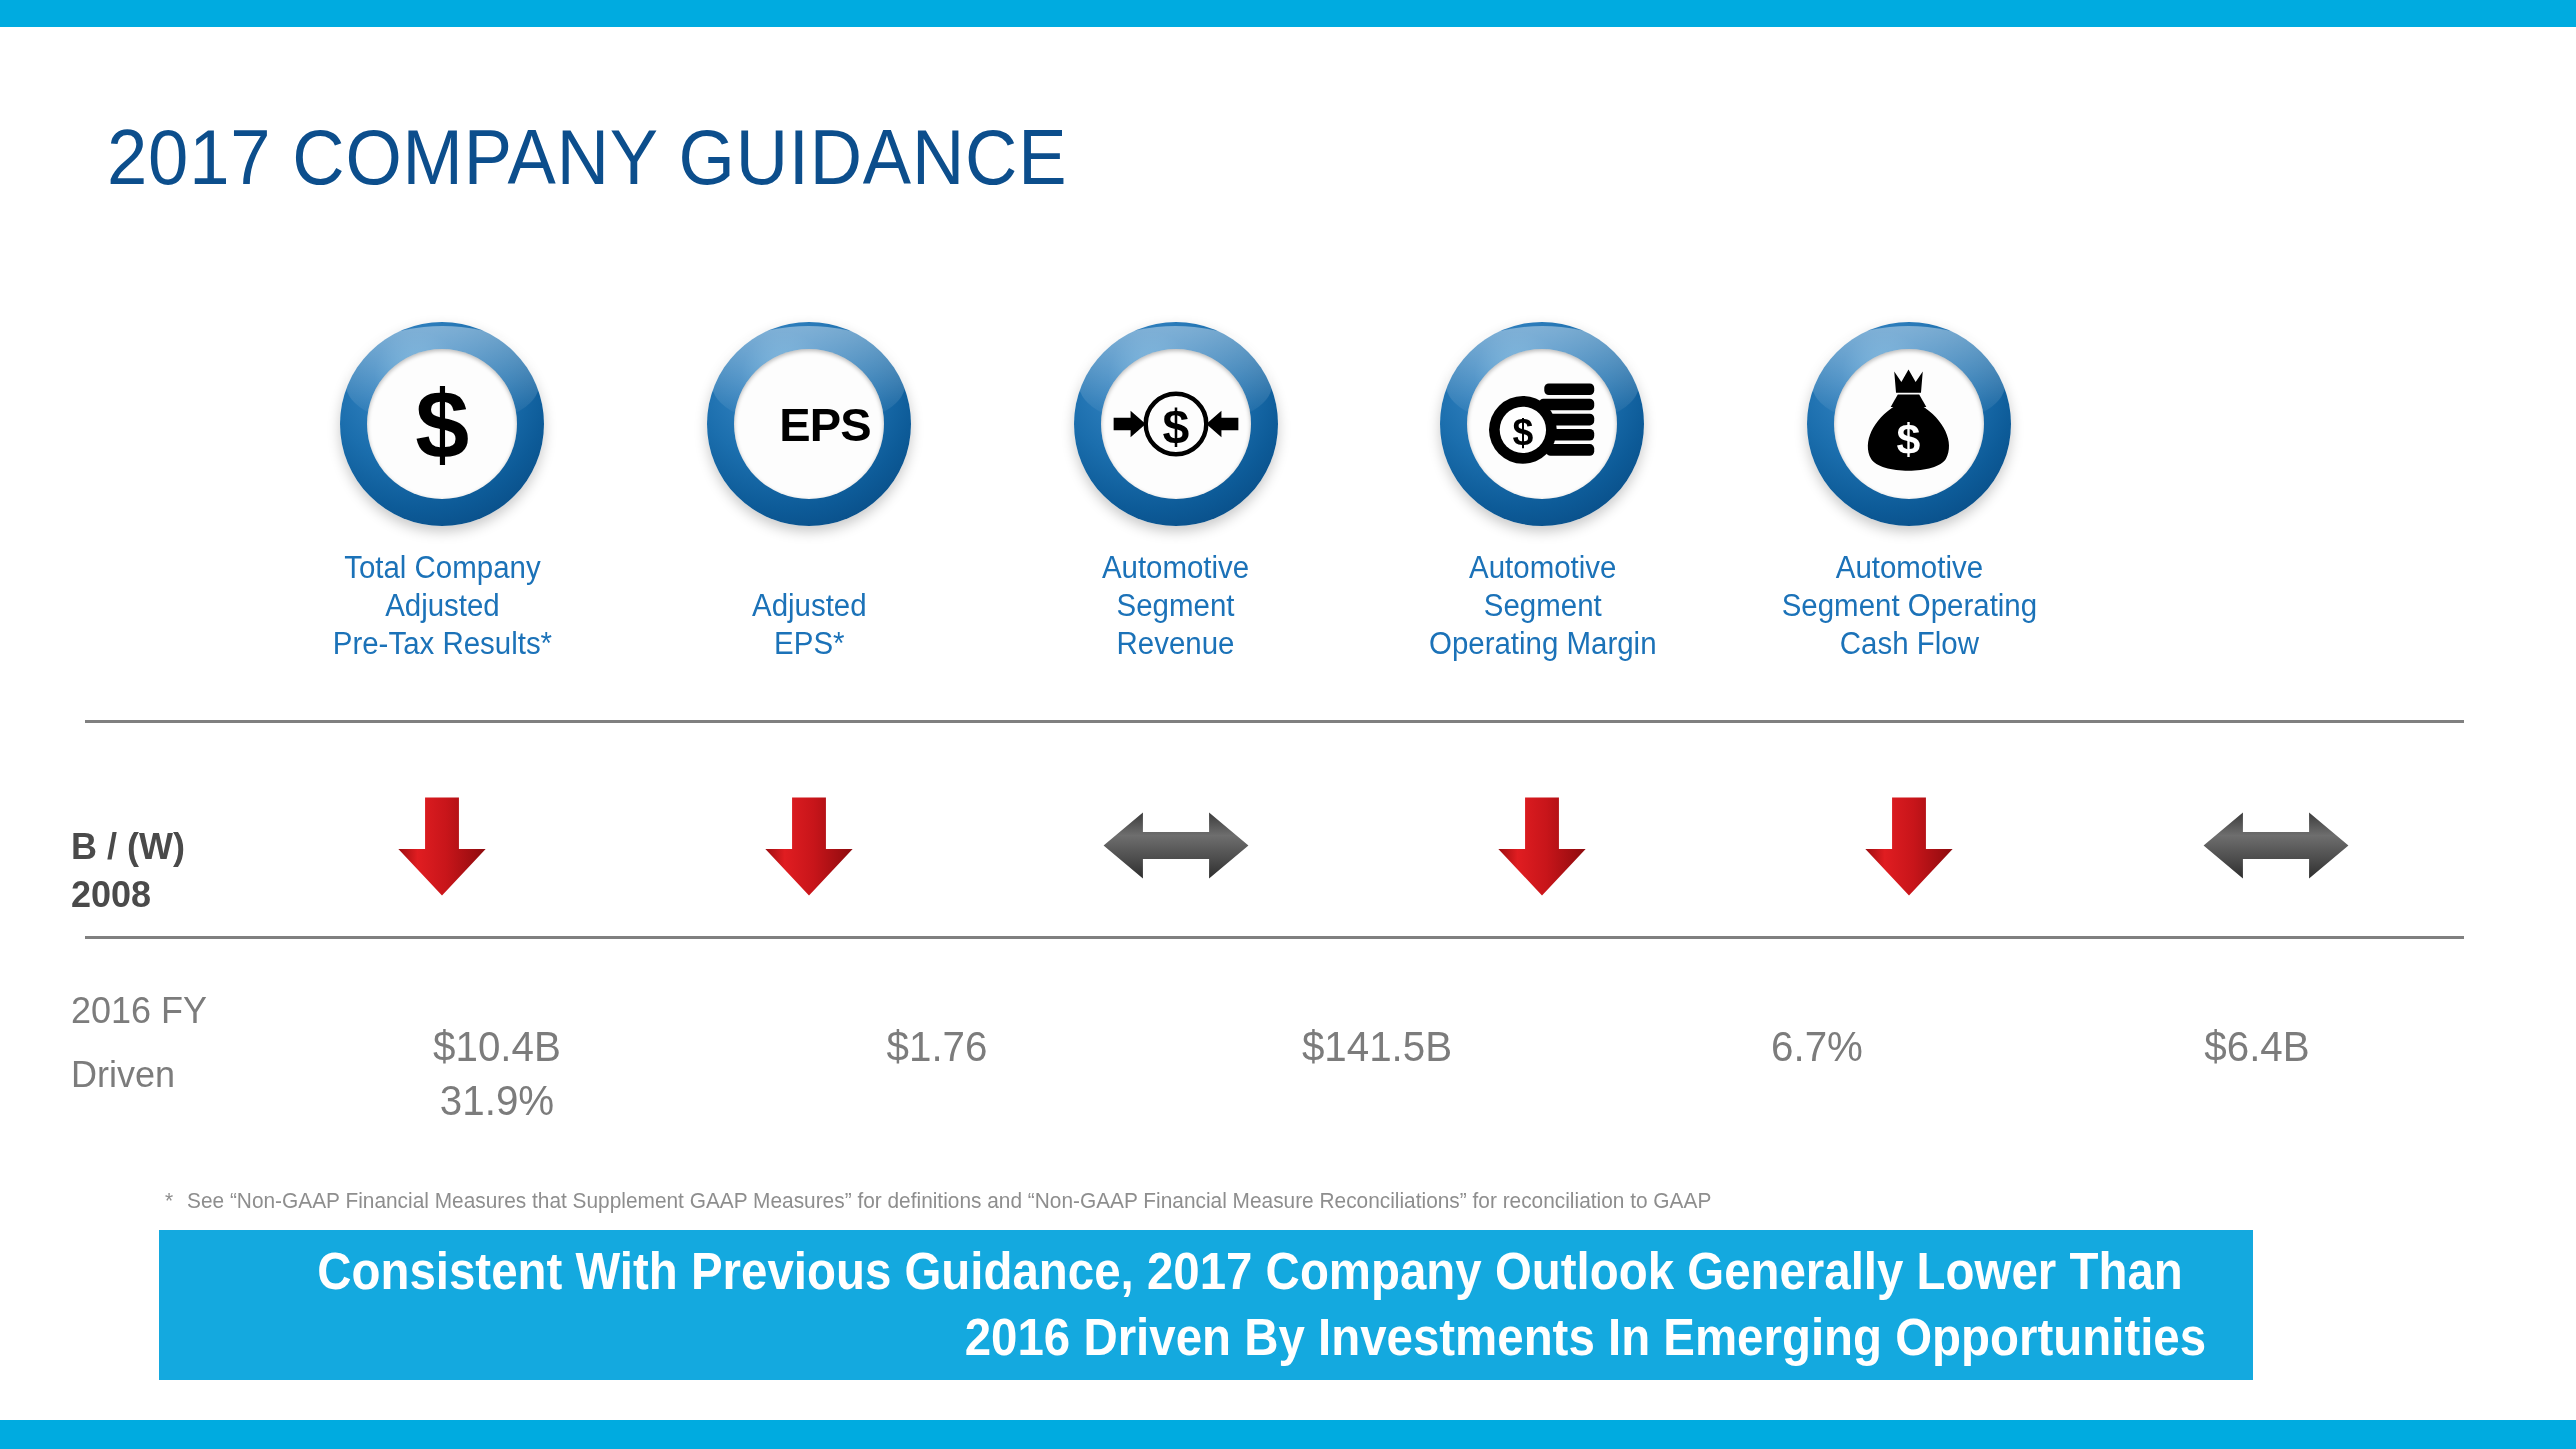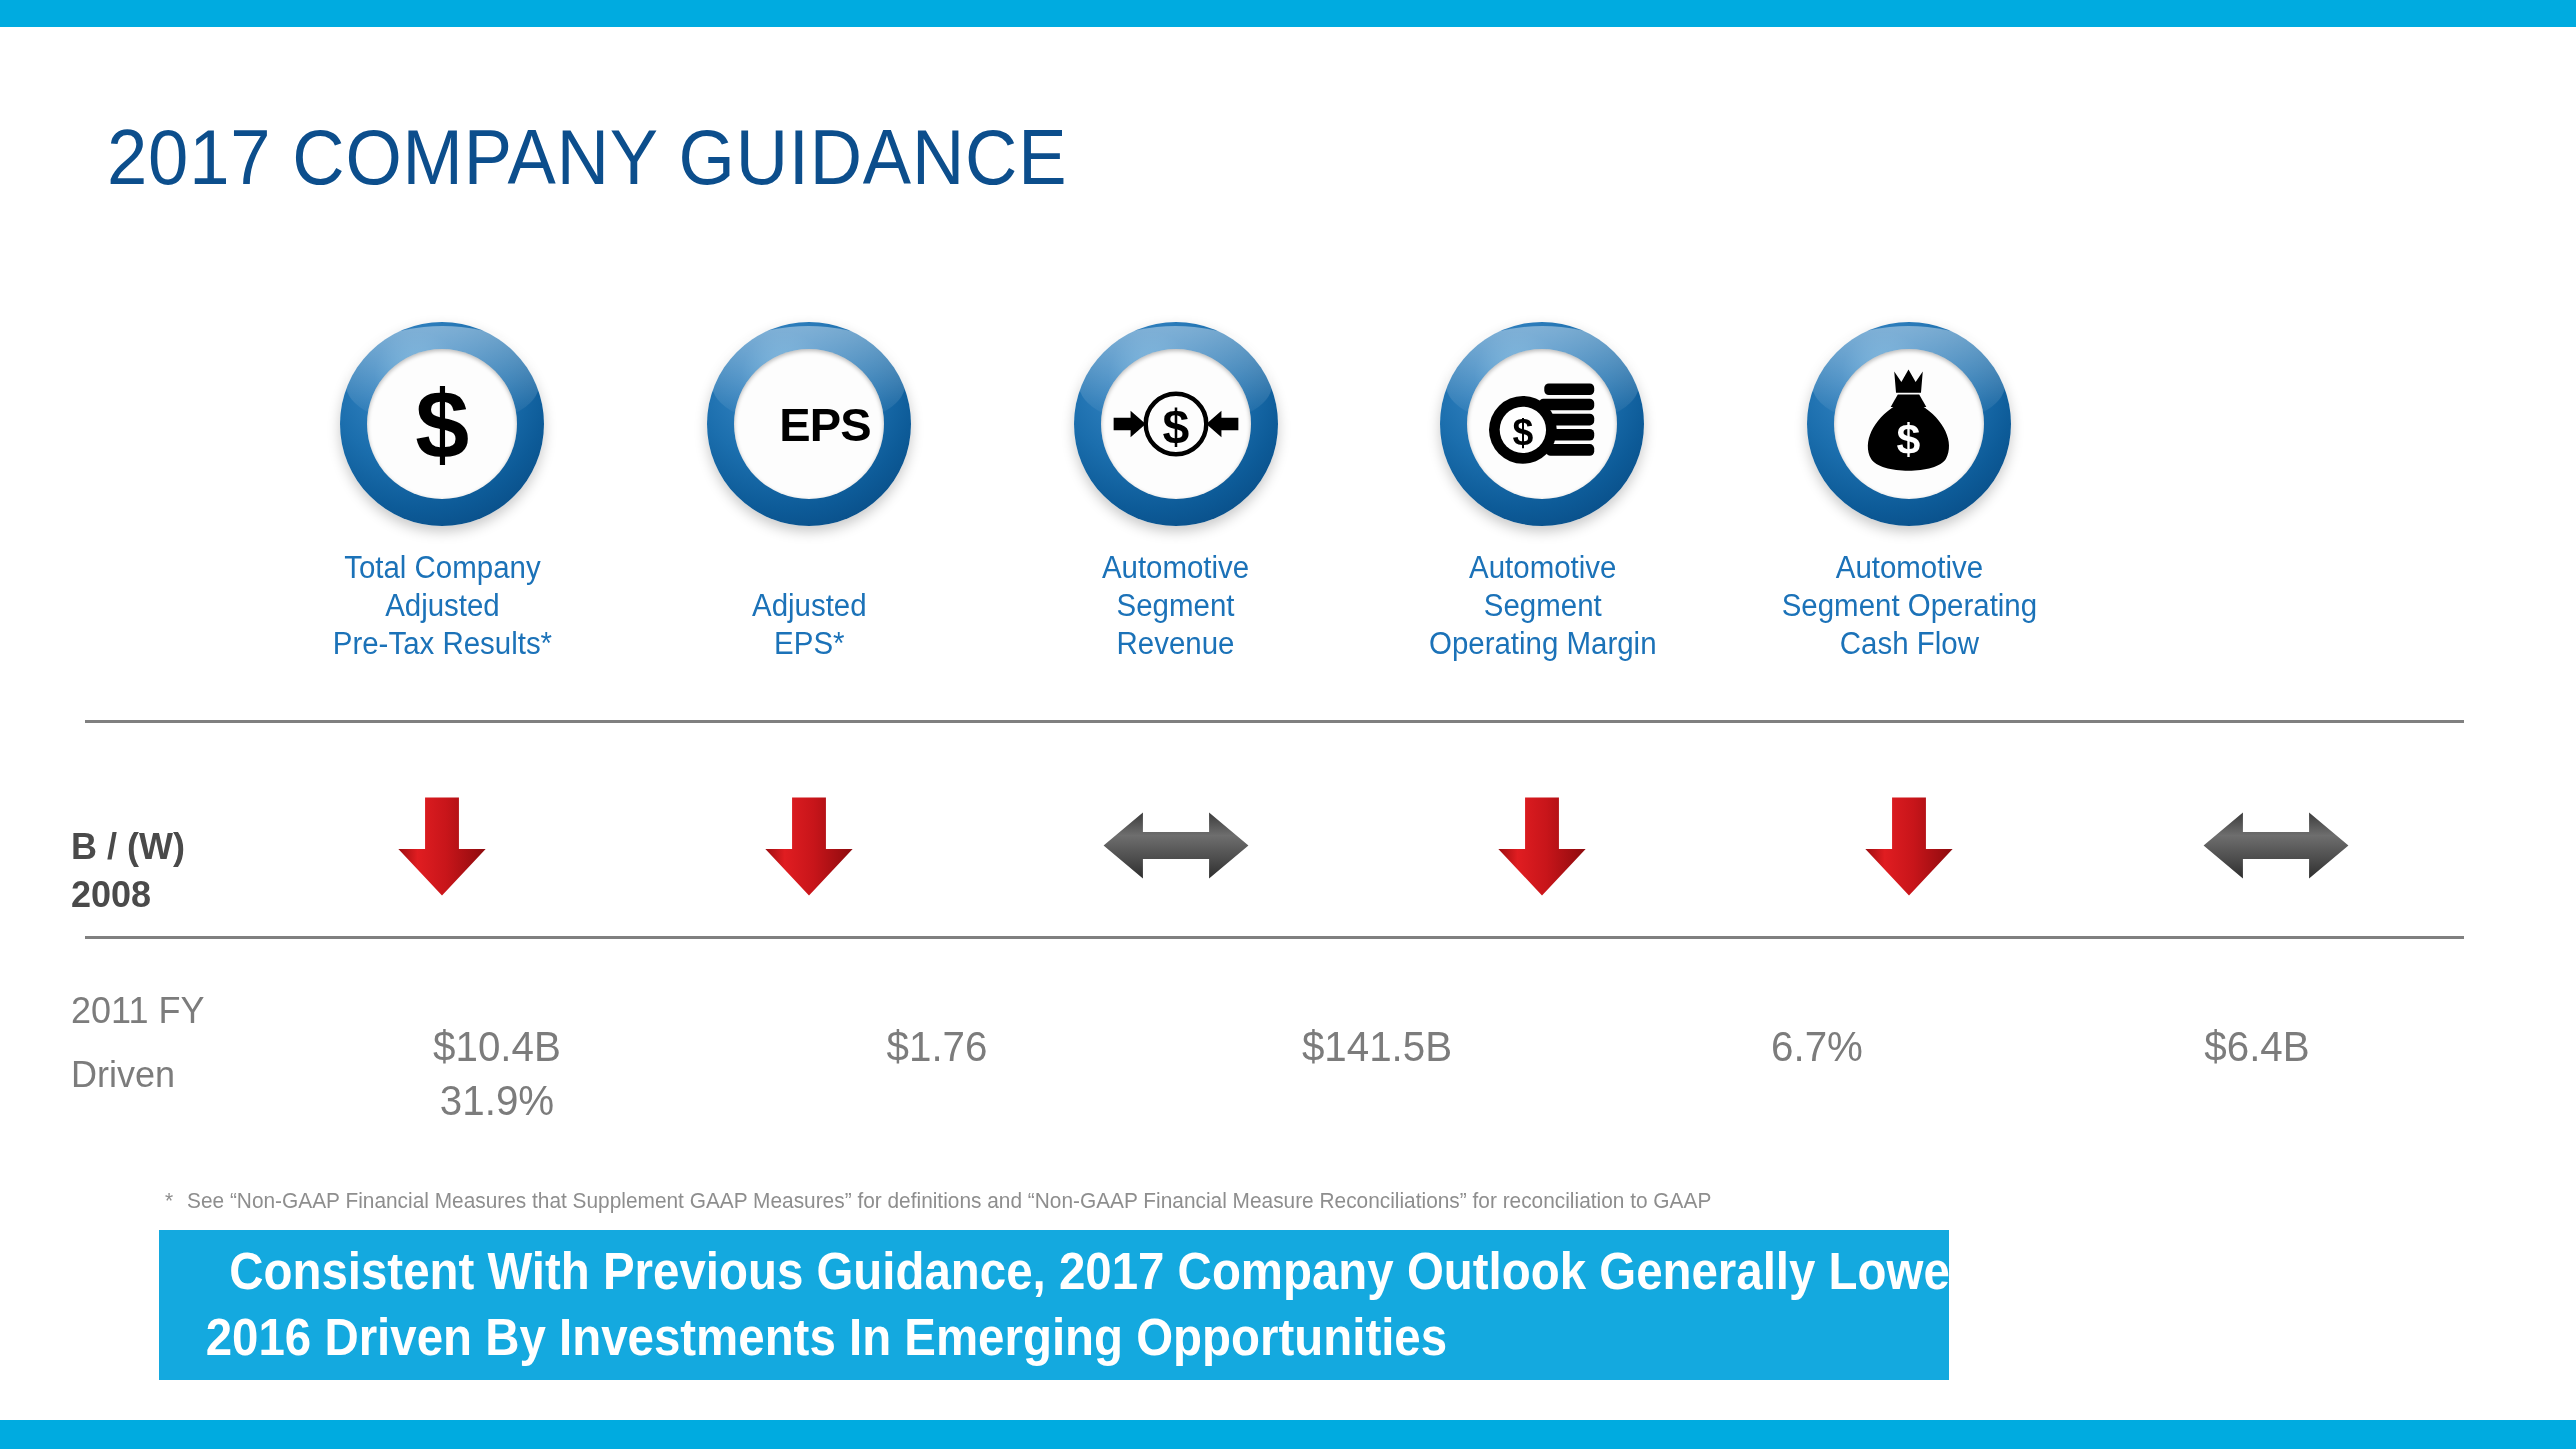--- a/index.html
+++ b/index.html
@@ -99,23 +99,23 @@
   
   .footnote{
     position:absolute;left:165px;top:1188px;
     color:#8e8e8e;font-size:21.5px;line-height:27px;
     transform:scaleX(0.97);transform-origin:left center;white-space:nowrap;
   }
   .footnote .star{margin-right:14.3px;}
 
   
   .banner{
-    position:absolute;left:159px;top:1230px;width:1790px;height:150px;
+    position:absolute;left:159px;top:1230px;width:2094px;height:150px;
     background:#14A9DF;
-    display:flex;flex-direction:column;align-items:flex-start;justify-content:center;
+    display:flex;flex-direction:column;align-items:flex-end;justify-content:center;
   }
   .banner-line{
     color:#ffffff;font-weight:bold;font-size:51px;line-height:66px;
     text-align:center;letter-spacing:0px;
     transform:scaleX(0.93);white-space:nowrap;
   }
 </style>
 </head>
 <body>
 
@@ -273,21 +273,21 @@
 
     <div class="arrow-cell">
       <svg width="152" height="81" viewBox="0 0 170 90">
         <path d="M4 45 L48 8 V30 H122 V8 L166 45 L122 82 V60 H48 V82 Z" fill="url(#gg1)"></path>
       </svg>
     </div>
 
   </div>
 
   <div class="row-label row-fy">
-    <div>2011 FY</div>
+    <div>2016 FY</div>
     <div>Driven</div>
   </div>
 
   <div class="value-row">
     <div class="value">$10.4B</div>
     <div class="value">$1.76</div>
     <div class="value">$141.5B</div>
     <div class="value">6.7%</div>
     <div class="value">$6.4B</div>
     <div class="value">31.9%</div>

